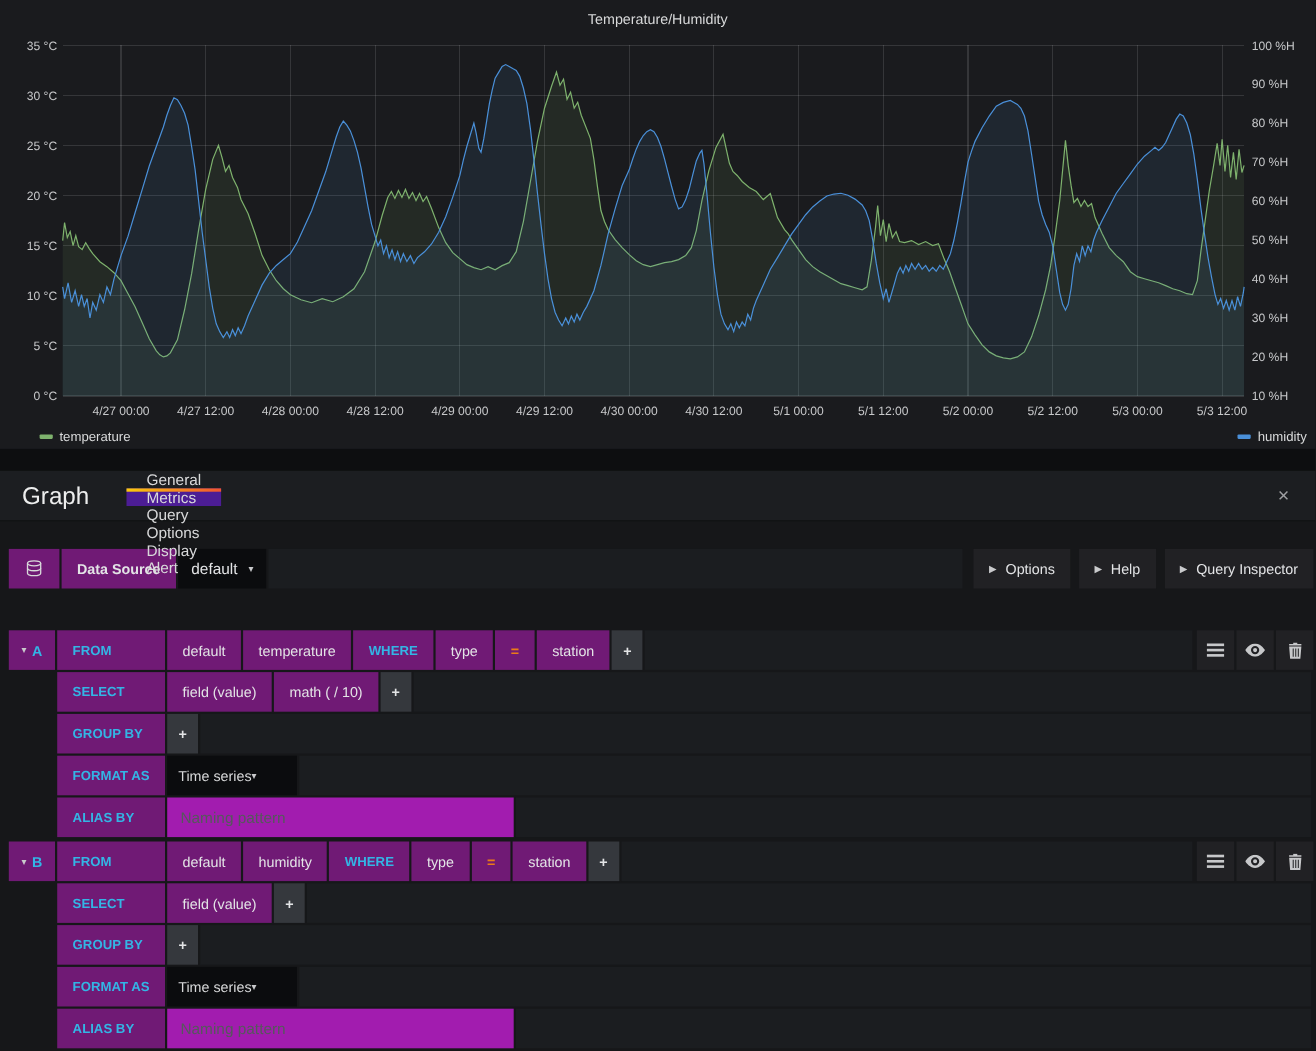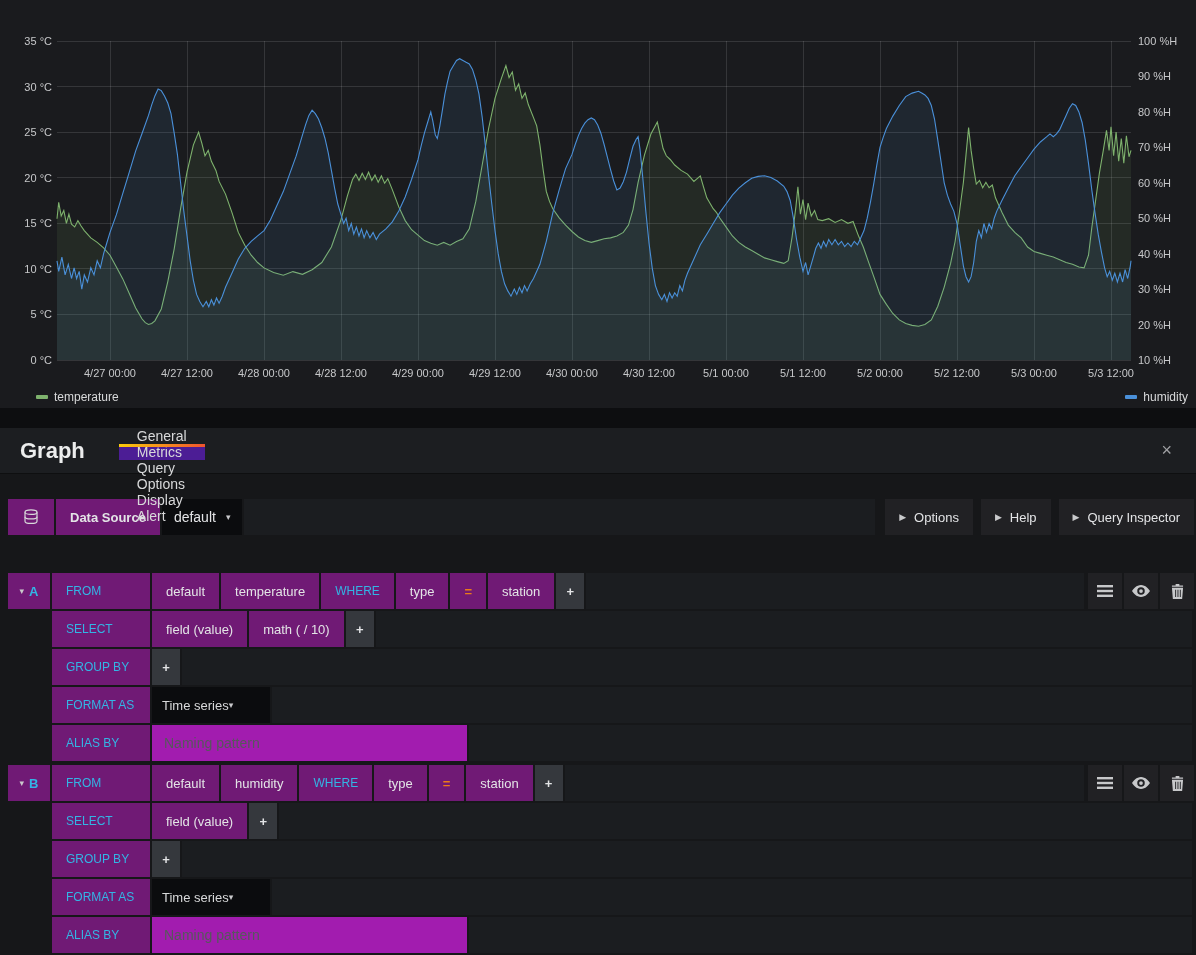--- a/index.html
+++ b/index.html
@@ -17,38 +17,38 @@
   #chart-svg { position:absolute; top:0; left:0; }
   .legend { position:absolute; bottom:4px; font-size:12px; color:#d8d9da;
     display:flex; align-items:center; gap:6px; cursor:pointer; }
   .legend-left { left:36px; }
   .legend-right { right:8px; }
   .swatch { display:inline-block; width:12px; height:4px; border-radius:1px; }
   .panel-gap { height:20px; background:#0d0e10; }
   
   .tabstrip { height:46px; background:#1c1e21; display:flex; align-items:stretch;
     border-bottom:1px solid #0e0f10; }
-  .editor-title { font-size:22px; font-weight:700; color:#eceded;
+  .editor-title { font-size:22px; font-weight:400; color:#eceded;
     display:flex; align-items:center; padding:0 34px 0 20px; }
   .tab { display:flex; align-items:center; padding:0 18px; font-size:14px;
     color:#d8d9da; cursor:pointer; position:relative; }
   .tab.active { background:#4c1d95; }
   .tab.active::before { content:""; position:absolute; top:0; left:0; right:0; height:3px;
     background:linear-gradient(to right,#fbca0a,#f0542f); }
   .close-btn { margin-left:auto; margin-right:24px; display:flex; align-items:center;
     color:#9fa0a3; font-size:18px; cursor:pointer; }
   
   .editor { padding:25px 2px 0 8px; }
   .row { display:flex; align-items:stretch; height:36px; margin-bottom:2px; }
   .cell { background:#701a75; display:flex; align-items:center; padding:0 14px;
     margin-right:2px; color:#e3e4e6; white-space:nowrap; }
   .cell.ref { width:42px; padding:0 8px; justify-content:center; gap:5px; cursor:pointer; }
   .caret { color:#c9cacc; font-size:9px; }
   .ref-letter { color:#33b5e5; font-weight:bold; }
-  .kw { width:98px; color:#33b5e5; font-size:12px; font-weight:normal; cursor:pointer; }
+  .kw { width:98px; color:#33b5e5; font-size:12px; font-weight:bold; cursor:pointer; }
   .val { cursor:pointer; }
   .op { color:#eb7b18; font-weight:bold; cursor:pointer; }
   .plus { background:#35383d; width:28px; justify-content:center; color:#e3e4e6;
     font-weight:bold; cursor:pointer; }
   .filler { flex:1; background:#1b1d20; margin-right:2px; }
   .indent { width:42px; margin-right:2px; background:transparent; }
   .iconbox { background:#212124; width:34px; display:flex; align-items:center;
     justify-content:center; margin-left:2px; cursor:pointer; }
   .select-box { background:#0b0c0e; width:118px; display:flex; align-items:center;
     justify-content:flex-start; padding:0 10px; margin-right:2px; cursor:pointer; }
@@ -127,20 +127,21 @@
       <text x="495" y="377" fill="#c7c8ca" font-size="11" text-anchor="middle" font-family="&quot;Liberation Sans&quot;,&quot;DejaVu Sans&quot;,sans-serif">4/29 12:00</text>
       <text x="572" y="377" fill="#c7c8ca" font-size="11" text-anchor="middle" font-family="&quot;Liberation Sans&quot;,&quot;DejaVu Sans&quot;,sans-serif">4/30 00:00</text>
       <text x="649" y="377" fill="#c7c8ca" font-size="11" text-anchor="middle" font-family="&quot;Liberation Sans&quot;,&quot;DejaVu Sans&quot;,sans-serif">4/30 12:00</text>
       <text x="726" y="377" fill="#c7c8ca" font-size="11" text-anchor="middle" font-family="&quot;Liberation Sans&quot;,&quot;DejaVu Sans&quot;,sans-serif">5/1 00:00</text>
       <text x="803" y="377" fill="#c7c8ca" font-size="11" text-anchor="middle" font-family="&quot;Liberation Sans&quot;,&quot;DejaVu Sans&quot;,sans-serif">5/1 12:00</text>
       <text x="880" y="377" fill="#c7c8ca" font-size="11" text-anchor="middle" font-family="&quot;Liberation Sans&quot;,&quot;DejaVu Sans&quot;,sans-serif">5/2 00:00</text>
       <text x="957" y="377" fill="#c7c8ca" font-size="11" text-anchor="middle" font-family="&quot;Liberation Sans&quot;,&quot;DejaVu Sans&quot;,sans-serif">5/2 12:00</text>
       <text x="1034" y="377" fill="#c7c8ca" font-size="11" text-anchor="middle" font-family="&quot;Liberation Sans&quot;,&quot;DejaVu Sans&quot;,sans-serif">5/3 00:00</text>
       <text x="1111" y="377" fill="#c7c8ca" font-size="11" text-anchor="middle" font-family="&quot;Liberation Sans&quot;,&quot;DejaVu Sans&quot;,sans-serif">5/3 12:00</text>
     </svg>
+  <div class="panel-title">Temperature/Humidity</div>
   <div class="legend legend-left">
     <span class="swatch" id="sw-temp" style="background: rgb(126, 178, 109);"></span>
     <span>temperature</span>
   </div>
   <div class="legend legend-right">
     <span class="swatch" id="sw-hum" style="background: rgb(74, 144, 217);"></span>
     <span>humidity</span>
   </div>
 </div>
 

